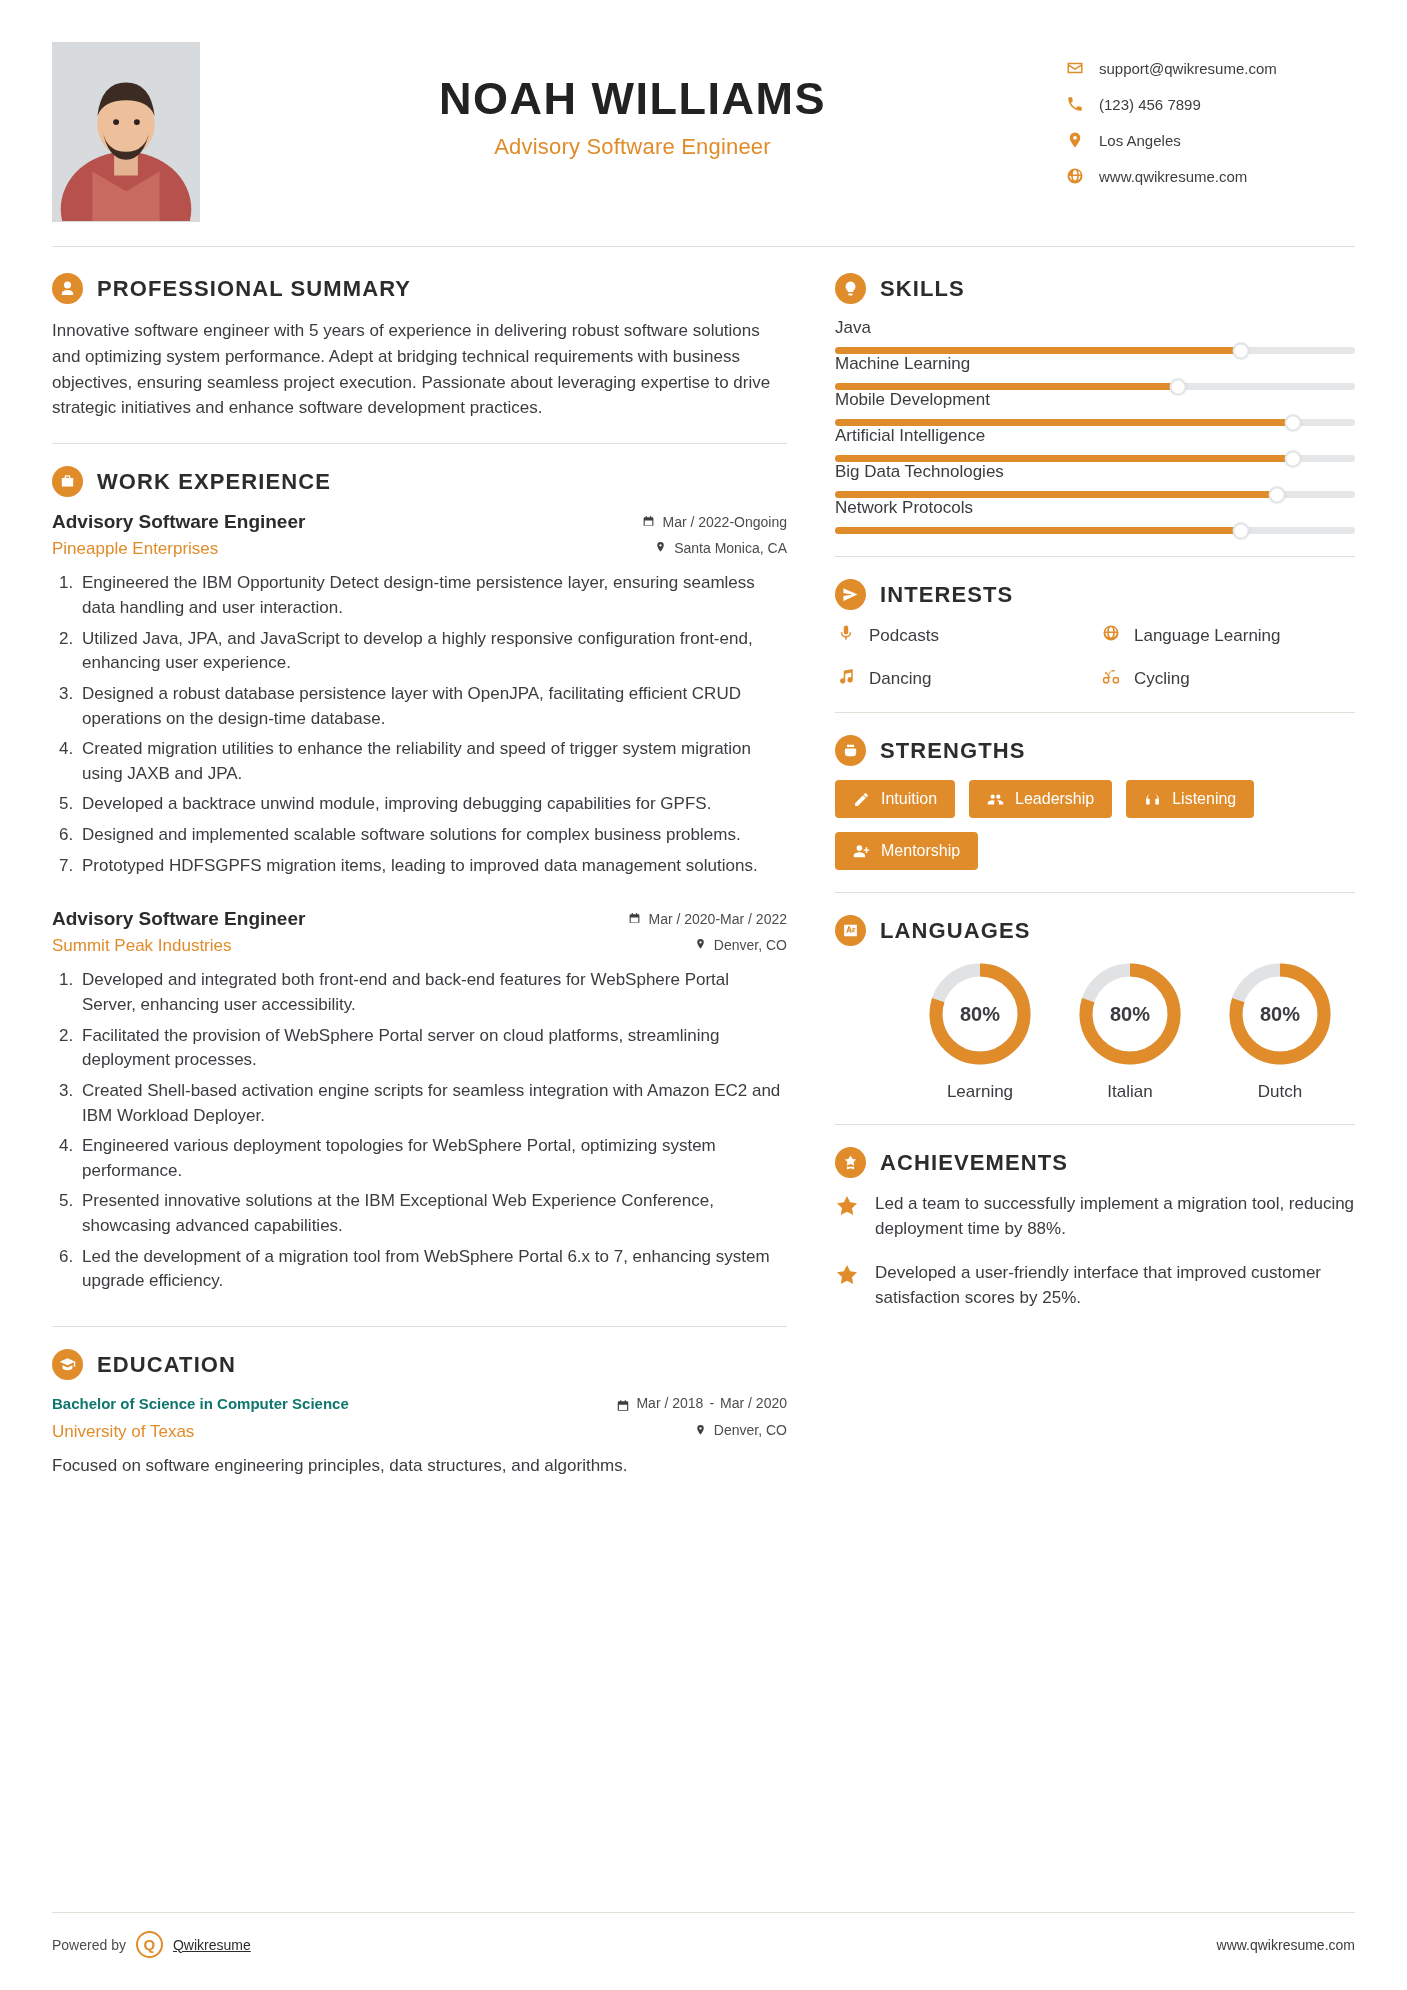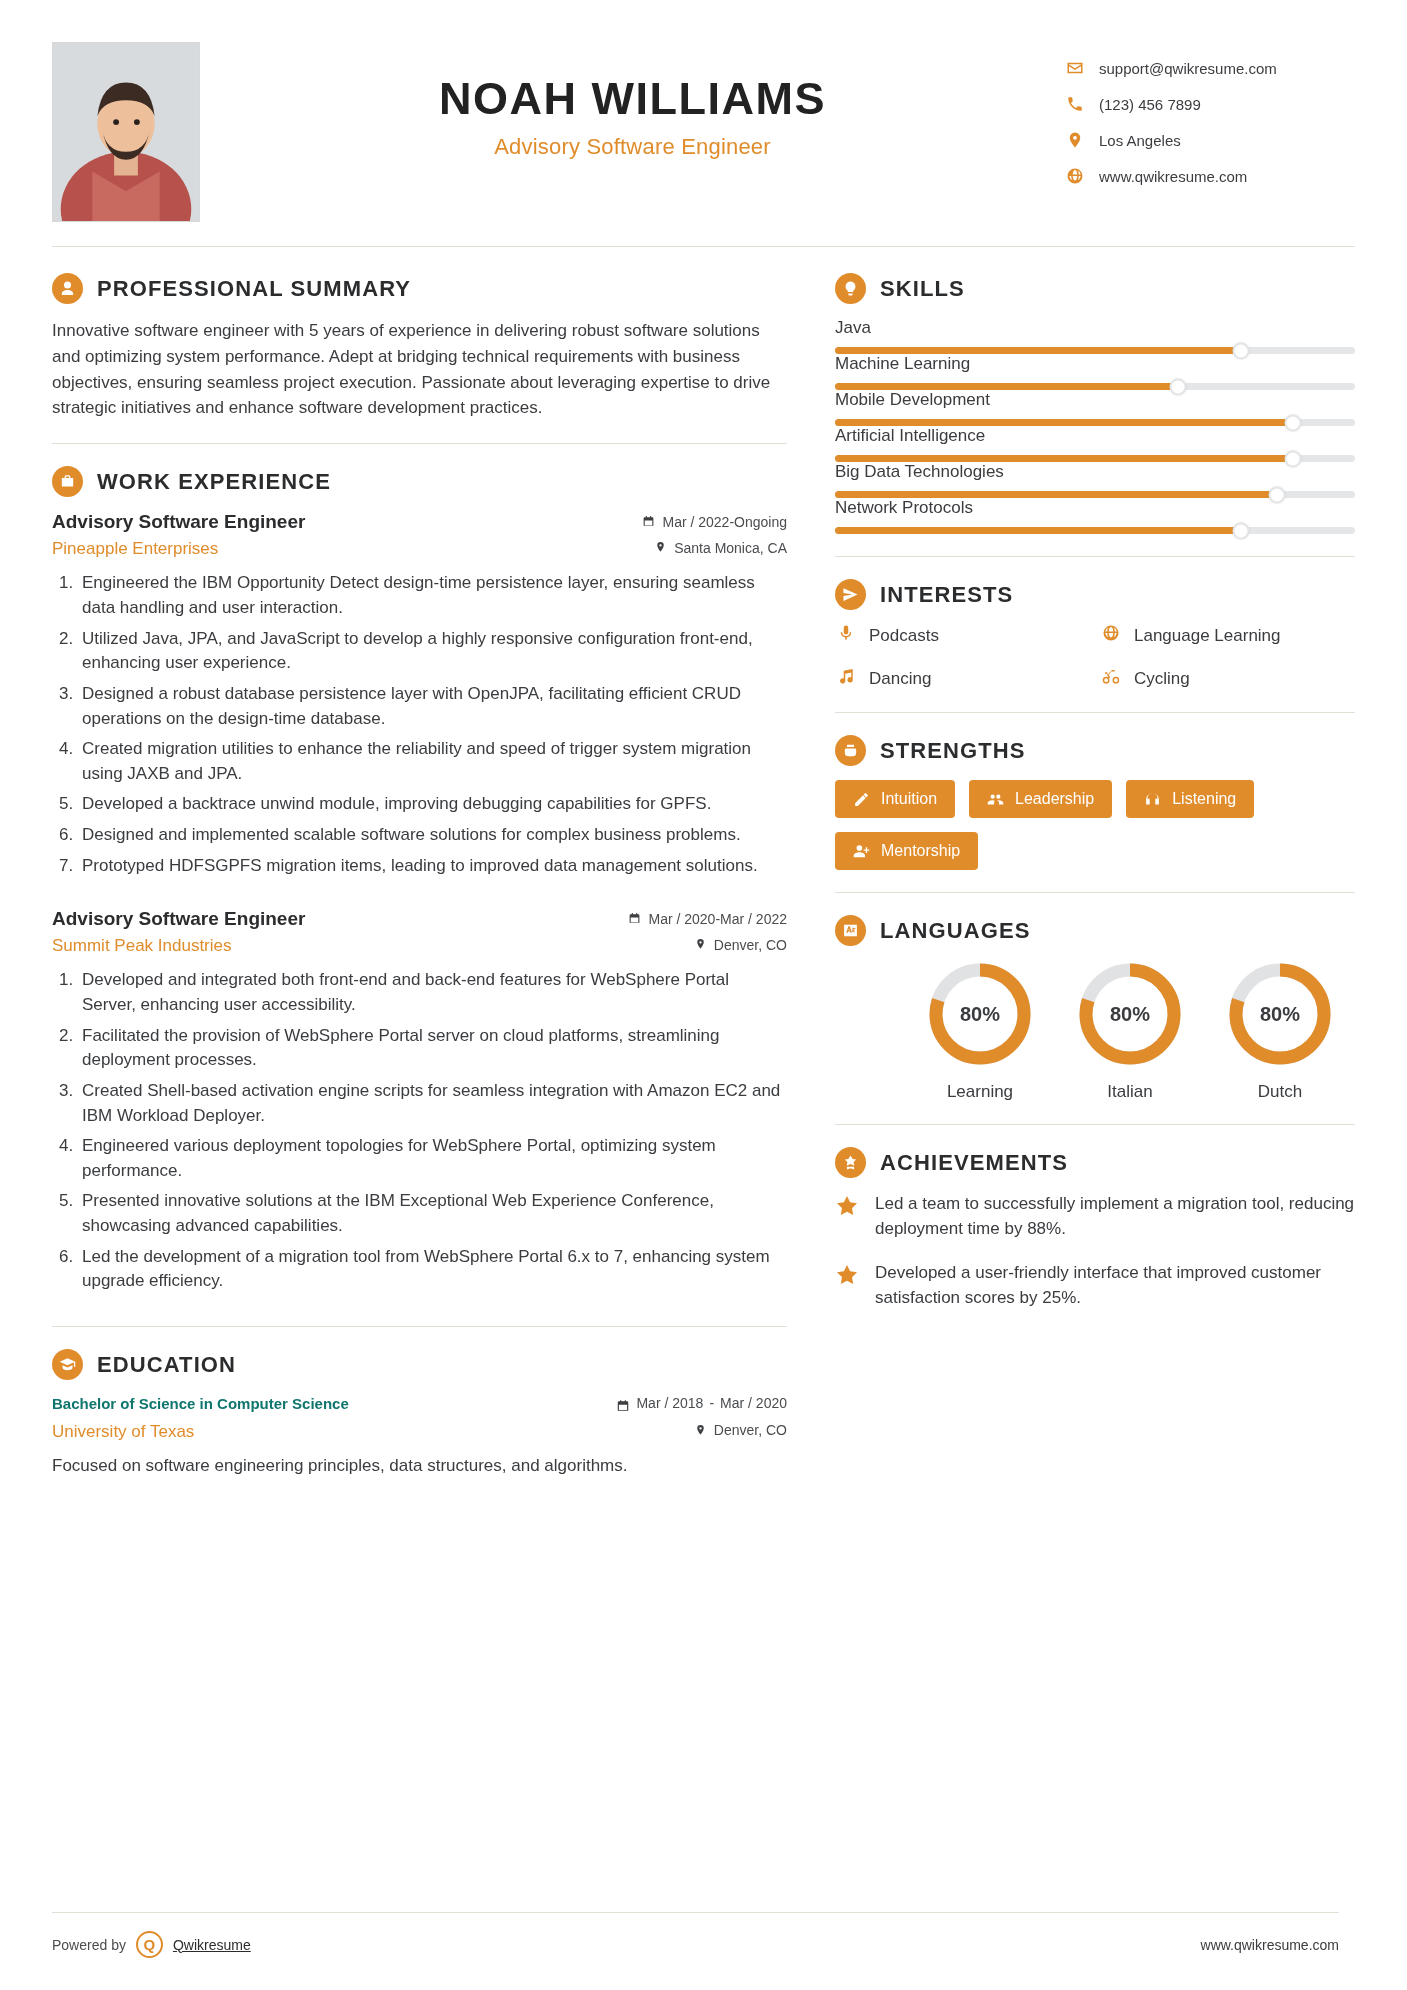--- a/index.html
+++ b/index.html
@@ -214,21 +214,21 @@
   .lang-name { margin-top: 14px; font-size: 17px; color: #3a3c3f; }
 
   .ach { display: flex; gap: 14px; margin-bottom: 20px; }
   .ach .star { flex: 0 0 26px; padding-top: 2px; }
   .ach .star svg { width: 24px; height: 24px; fill: #e08c2b; }
   .ach .txt { font-size: 17px; line-height: 1.45; color: #3a3c3f; }
 
   
   .footer {
     position: absolute;
-    left: 52px; right: 68px;
+    left: 52px; right: 52px;
     bottom: 32px;
   }
   .footer-line { border-top: 1px solid #e3ded6; margin-bottom: 18px; }
   .footer-row { display: flex; justify-content: space-between; align-items: center; }
   .powered { display: flex; align-items: center; gap: 10px; font-size: 14px; color: #4a4c4f; }
   .q-logo {
     width: 27px; height: 27px; border-radius: 50%;
     border: 2px solid #e08c2b; color: #e08c2b;
     display: flex; align-items: center; justify-content: center;
     font-size: 15px; font-weight: bold;

